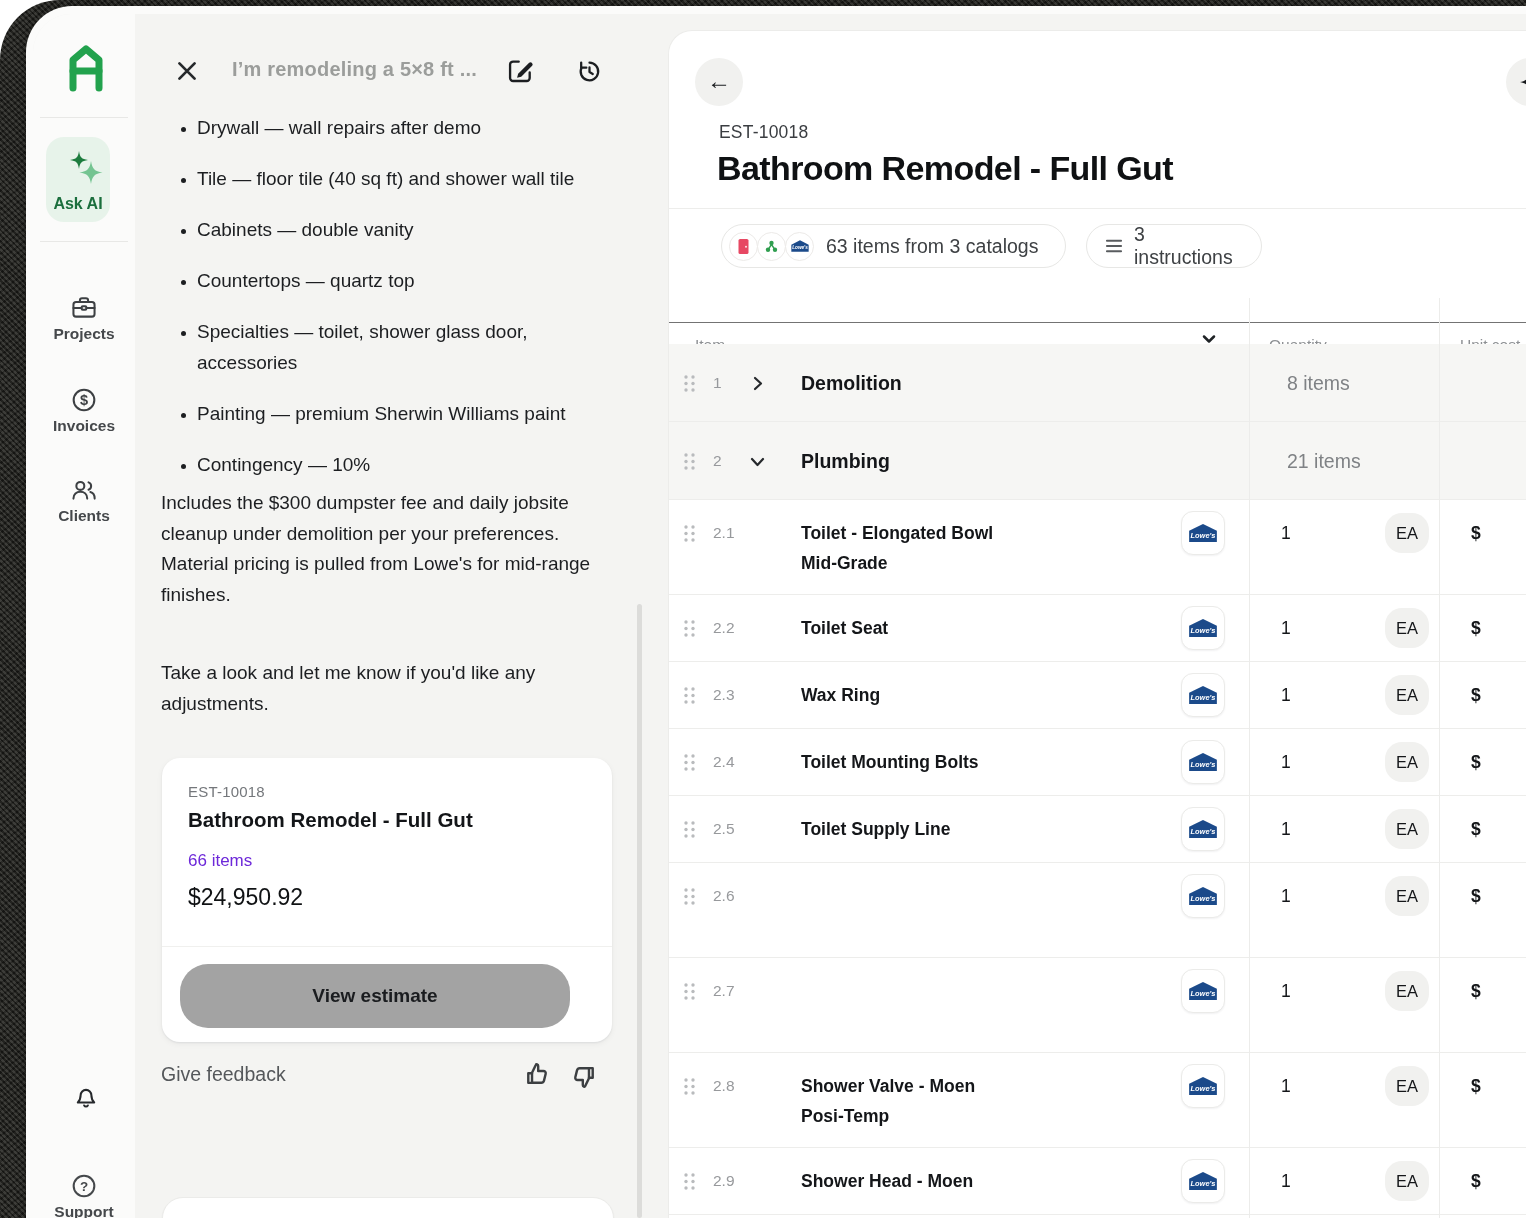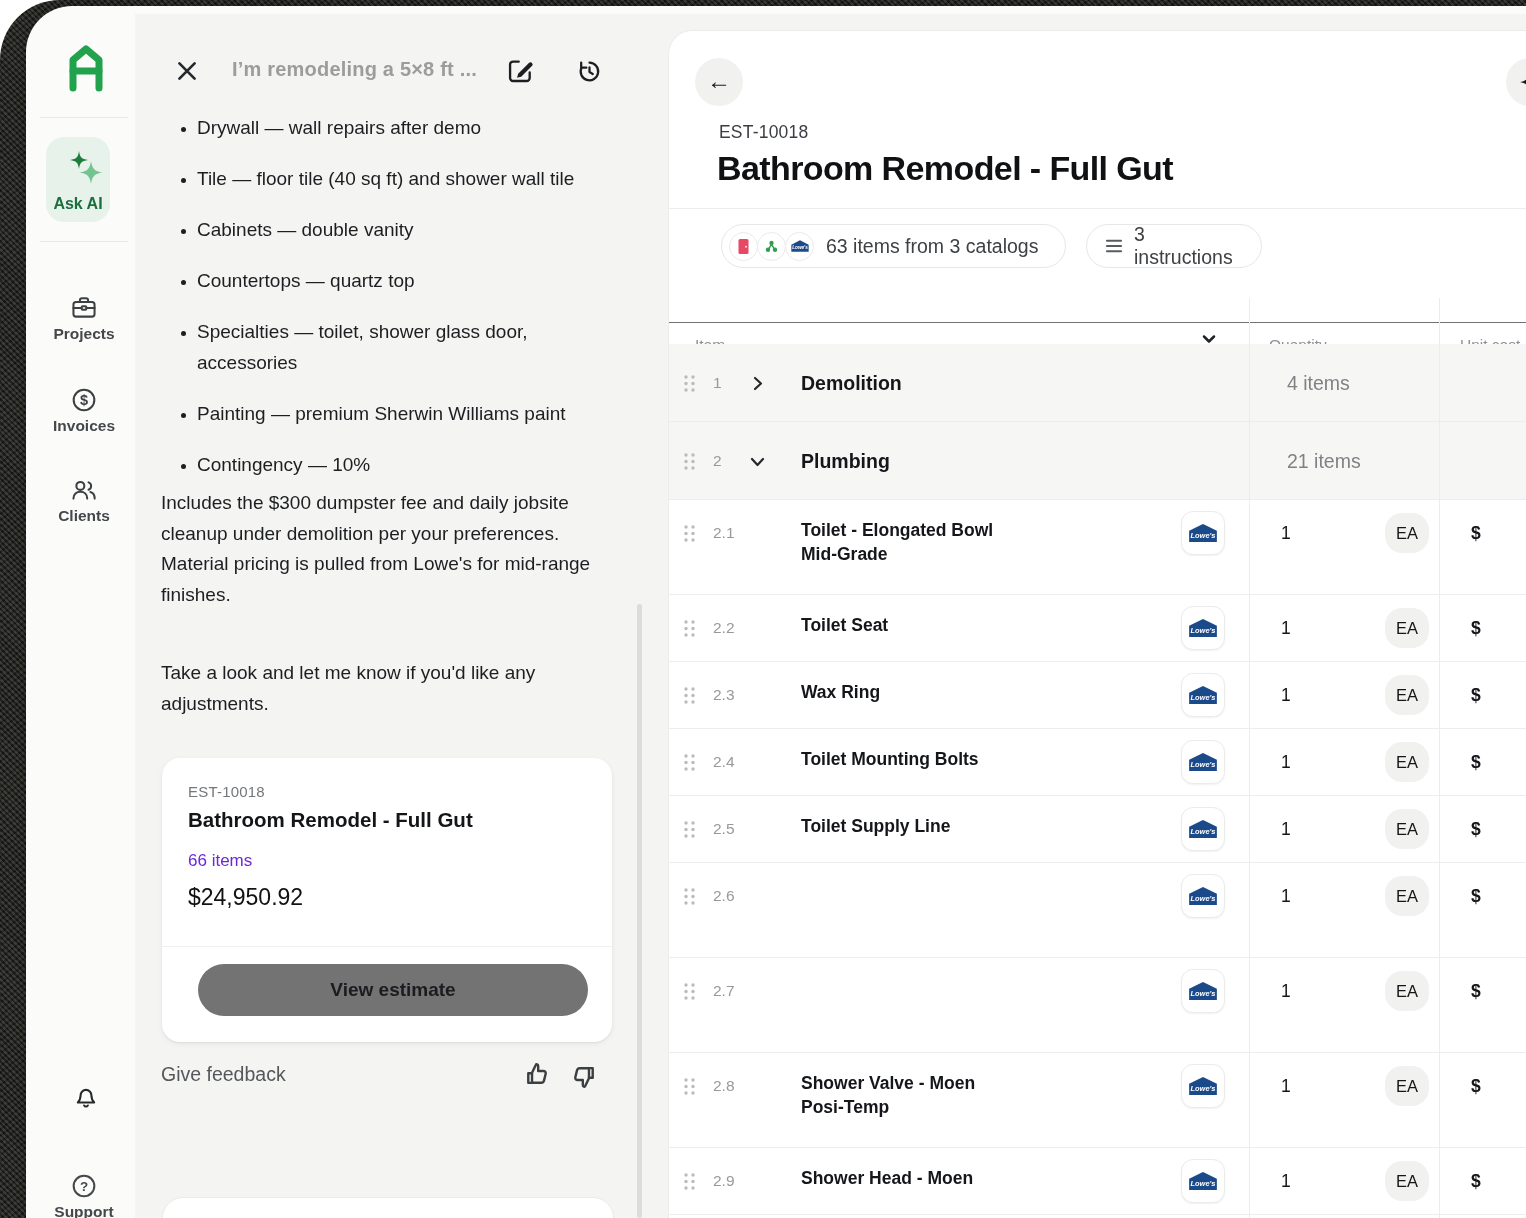--- a/index.html
+++ b/index.html
@@ -54,21 +54,21 @@
   .est-card{
     left:162px;top:758px;width:450px;height:284px;background:#fff;border-radius:18px;
     box-shadow:0 1px 2px rgba(16,24,40,.07),0 2px 6px rgba(16,24,40,.05);
   }
   .est-code{left:26px;top:25px;font-size:15px;color:#74777b;letter-spacing:.2px;}
   .est-title{left:26px;top:50px;font-size:20.5px;font-weight:700;color:#131518;}
   .est-items{left:26px;top:93px;font-size:17px;color:#6d28d9;}
   .est-total{left:26px;top:126px;font-size:23px;font-weight:400;color:#101214;}
   .est-divider{left:0;top:188px;width:450px;height:1px;background:#f0f0ee;}
   .view-btn{
-    left:36px;top:206px;width:390px;height:52px;border-radius:28px;background:#737373;
+    left:18px;top:206px;width:390px;height:64px;border-radius:28px;background:#a3a3a3;
     display:flex;align-items:center;justify-content:center;font-size:19px;font-weight:700;
     color:#1a1c1f;cursor:pointer;
   }
   .feedback-label{left:161px;top:1063px;font-size:19.5px;color:#55585b;}
   .chat-input{
     left:162px;top:1197px;width:450px;height:40px;background:#fff;
     border:1px solid #ebebe9;border-radius:24px;box-shadow:0 1px 2px rgba(16,24,40,.05);
   }
   .chat-scrollbar{left:637px;top:604px;width:5px;height:614px;border-radius:3px;background:#dcdcda;}
   
@@ -105,21 +105,21 @@
   .trow.group{height:78px;background:#f6f6f4;cursor:pointer;}
   .trow.item{height:67px;cursor:pointer;}
   .trow.item.h2{height:95px;}
   .handle{left:14px;color:#b9bbbd;cursor:grab;}
   .group .handle{top:30px;} .item .handle{top:24px;}
   .rnum{left:44px;font-size:15.5px;color:#97999c;line-height:30px;}
   .group .rnum{top:24px;} .item .rnum{top:18px;}
   .gchev{left:80px;top:31px;color:#26292c;}
   .gname{left:132px;top:24px;font-size:19.5px;font-weight:600;color:#141619;line-height:30px;}
   .gcount{left:618px;top:24px;font-size:19.5px;color:#7f8285;line-height:30px;}
-  .iname{left:132px;top:18px;width:215px;font-size:17.5px;font-weight:700;color:#141619;line-height:24px;}
+  .iname{left:132px;top:18px;width:215px;font-size:17.5px;font-weight:700;color:#141619;line-height:30px;}
   .lowes-badge{
     left:512px;top:11px;width:44px;height:44px;border-radius:12px;background:#fff;
     border:1px solid #ebebe9;box-shadow:0 1px 2px rgba(16,24,40,.06);
     display:flex;align-items:center;justify-content:center;box-sizing:border-box;
   }
   .iqty{left:612px;top:18px;font-size:17.5px;color:#141619;line-height:30px;}
   .iunit{
     left:716px;top:13px;width:44px;height:40px;border-radius:17px;background:#f1f1ef;
     display:flex;align-items:center;justify-content:center;font-size:16.5px;color:#141619;font-weight:500;
   }
@@ -336,21 +336,21 @@
       </svg>
     </span>
     <span class="abs rnum">1</span>
     <span class="abs gchev">
       <svg width="17" height="17" viewBox="0 0 17 17" fill="none" stroke="#26292c" stroke-width="2.2" stroke-linecap="round" stroke-linejoin="round">
             <path d="M6 3 l6 5.5 -6 5.5"></path>
           </svg>
     </span>
 
     <span class="abs gname">Demolition</span>
-    <span class="abs gcount">4 items</span>
+    <span class="abs gcount">8 items</span>
   </div>
       <div class="trow group">
     <span class="abs handle">
       <svg width="13" height="19" viewBox="0 0 13 19" fill="#b9bbbd">
         <circle cx="3" cy="3" r="1.7"></circle>
             <circle cx="10" cy="3" r="1.7"></circle>
         <circle cx="3" cy="9.5" r="1.7"></circle>
             <circle cx="10" cy="9.5" r="1.7"></circle>
         <circle cx="3" cy="16" r="1.7"></circle>
             <circle cx="10" cy="16" r="1.7"></circle>

